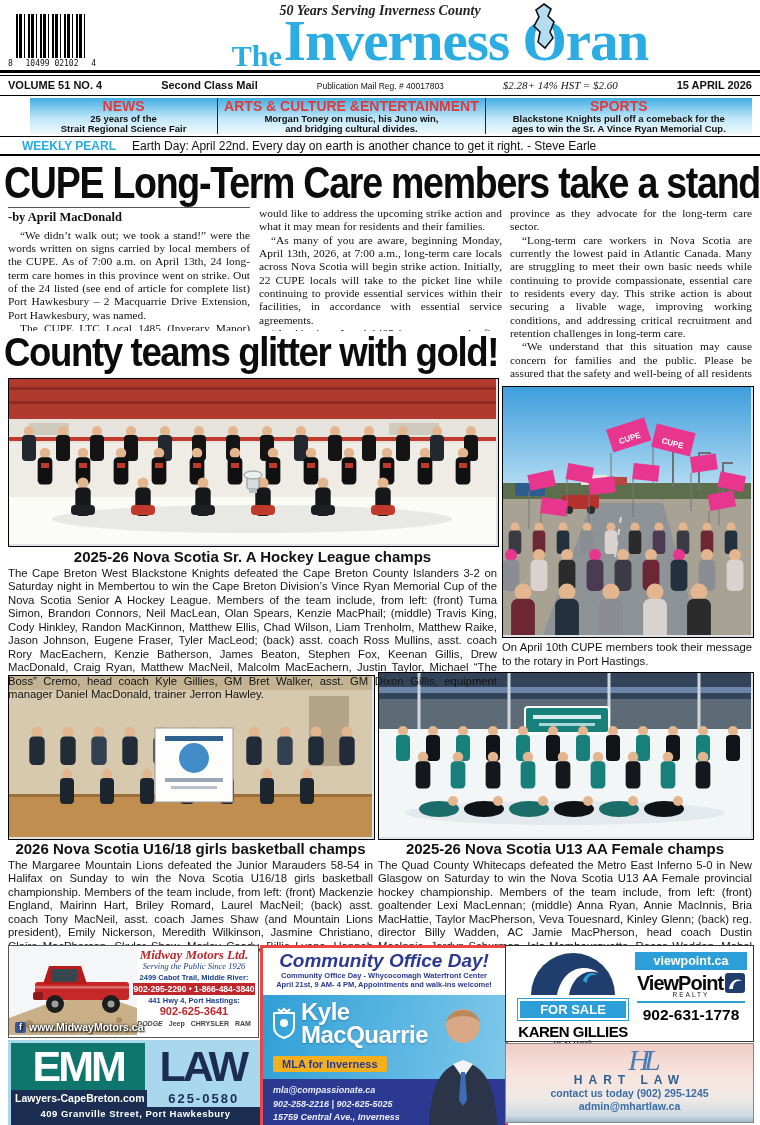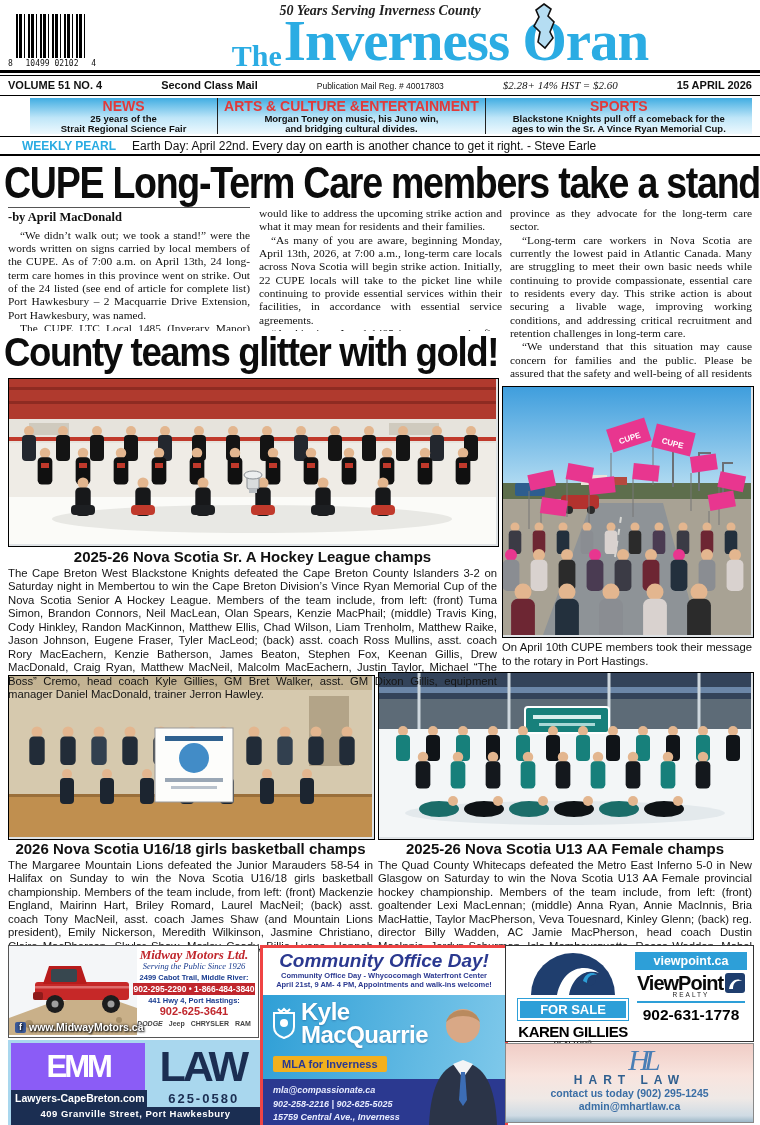--- a/index.html
+++ b/index.html
@@ -79,21 +79,21 @@
                          padding:1px 0;margin:1px 0;}
   #midway-text .phone2{font-size:11px;font-weight:bold;color:#c0272d;}
   #midway-text .brands{display:flex;justify-content:center;gap:6px;font-size:7px;color:#444;
                        font-weight:bold;margin-top:3px;}
   #midway-web{position:absolute;left:6px;bottom:4px;display:flex;align-items:center;gap:3px;
               color:#fff;font-weight:bold;font-size:10.5px;text-shadow:0 0 3px #000,1px 1px 2px #000;}
   .fb{display:inline-block;width:11px;height:11px;background:#3b5998;color:#fff;font-size:9px;
       text-align:center;line-height:11px;font-weight:bold;border-radius:2px;}
   #ad-emm{top:1040px;left:8px;width:249px;height:83px;border:3px solid #a9d7ee;background:#1b2e52;}
   #emm-main{display:flex;height:47px;}
-  #emm-main .emm{background:#8b5cf6;color:#fff;width:54%;font-size:31px;font-weight:bold;
+  #emm-main .emm{background:#0f766e;color:#fff;width:54%;font-size:43px;font-weight:bold;
                  text-align:center;line-height:47px;letter-spacing:-3px;}
   #emm-main .law{background:#a9d7ee;color:#1b2e52;width:46%;font-size:43px;font-weight:bold;
                  text-align:center;line-height:47px;letter-spacing:-3px;}
   #emm-mid{display:flex;height:17px;}
   #emm-mid .l{background:#1b2e52;color:#fff;width:54%;font-size:10.5px;font-weight:bold;
               line-height:17px;padding-left:4px;}
   #emm-mid .r{background:#a9d7ee;color:#1b2e52;width:46%;font-size:13px;font-weight:bold;
               text-align:center;line-height:17px;letter-spacing:2px;}
   #emm-bot{height:13px;background:#1b2e52;color:#fff;font-size:9.5px;font-weight:bold;
            text-align:center;line-height:13px;letter-spacing:.5px;}

